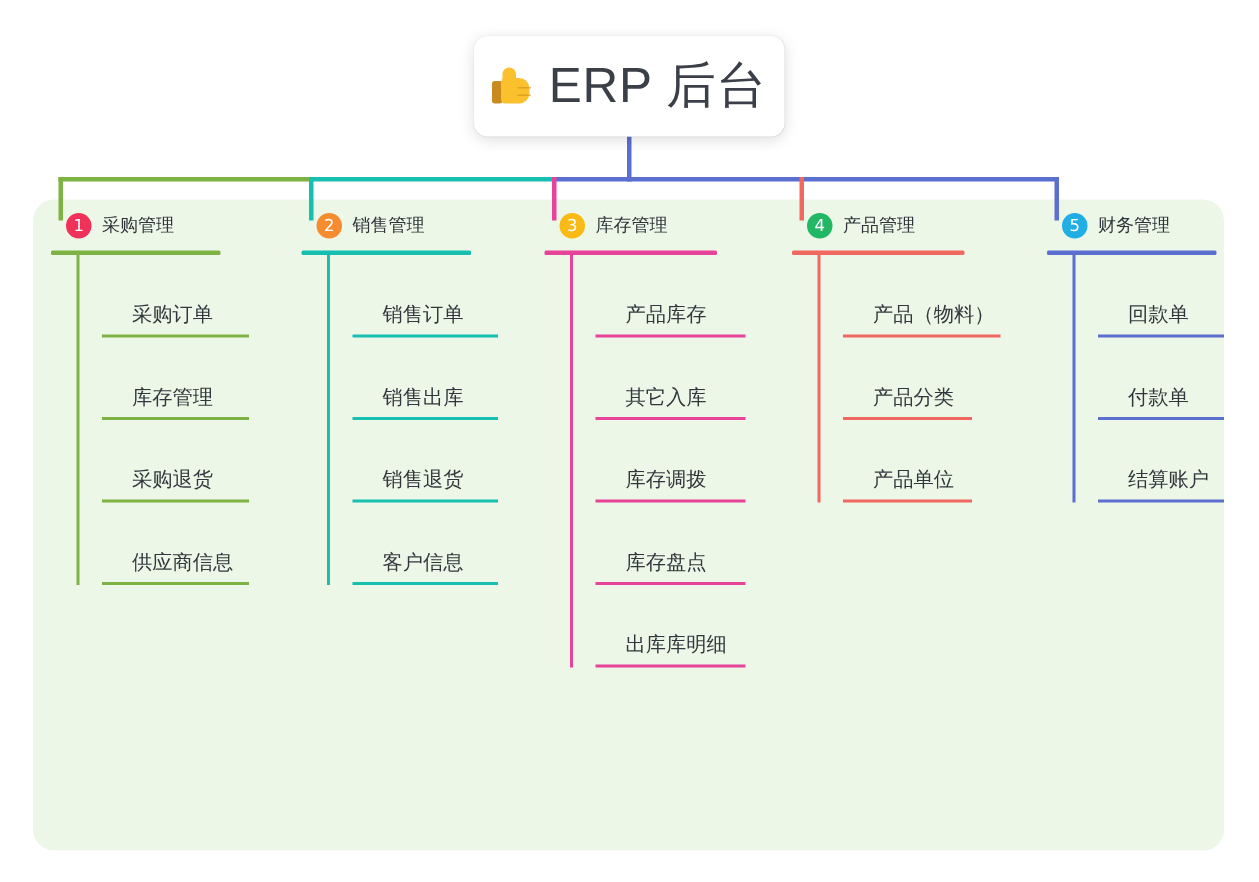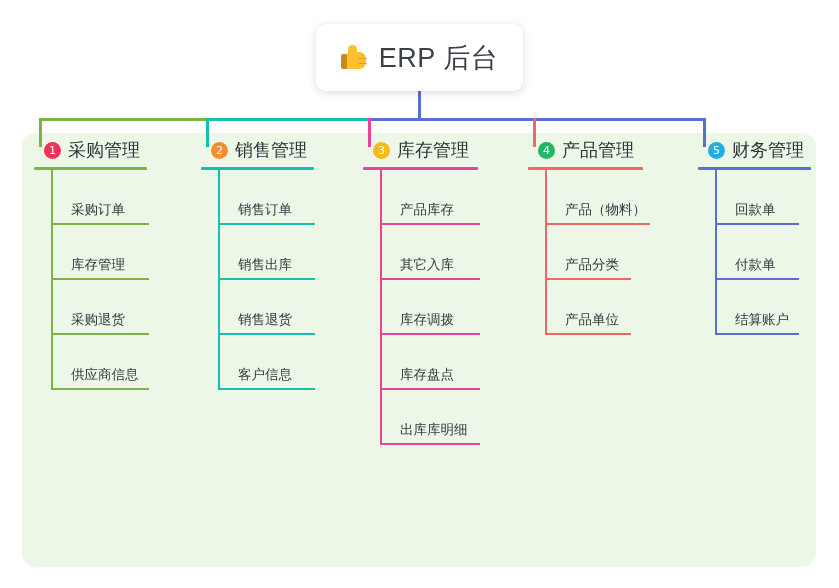--- a/index.html
+++ b/index.html
@@ -29,21 +29,21 @@
     background: #ffffff;
     border-radius: 9px;
     box-shadow: 0 2px 10px rgba(0,0,0,0.13), 0 0 1px rgba(0,0,0,0.10);
     display: flex;
     align-items: center;
     justify-content: center;
     gap: 11px;
     z-index: 6;
   }
   #root-title {
-    font-size: 27px;
+    font-size: 33px;
     color: #3b3f47;
     letter-spacing: 0.5px;
     white-space: nowrap;
   }
   .thumb-emoji {
     display: inline-block;
     width: 27px;
     height: 27px;
     position: relative;
     flex: none;
@@ -121,21 +121,21 @@
     height: 17px;
     border-radius: 50%;
     color: #ffffff;
     font-size: 11px;
     line-height: 17px;
     text-align: center;
     flex: none;
     font-family: "DejaVu Sans", sans-serif;
   }
   .col-title {
-    font-size: 18px;
+    font-size: 12px;
     color: #2f3339;
     white-space: nowrap;
   }
   .col-rule {
     height: 3px;
     border-radius: 1px;
     margin-left: 1px;
   }
 
   .leaves {
@@ -150,20 +150,21 @@
     bottom: 0;
     width: 2px;
   }
   .leaf {
     position: relative;
     height: 55px;
     box-sizing: border-box;
     display: flex;
     align-items: flex-end;
     padding-left: 20px;
+    margin-left: 17px;
   }
   .leaf-label {
     font-size: 13.5px;
     color: #33373d;
     white-space: nowrap;
     position: relative;
     bottom: 6px;
   }
   .leaf-rule {
     position: absolute;

